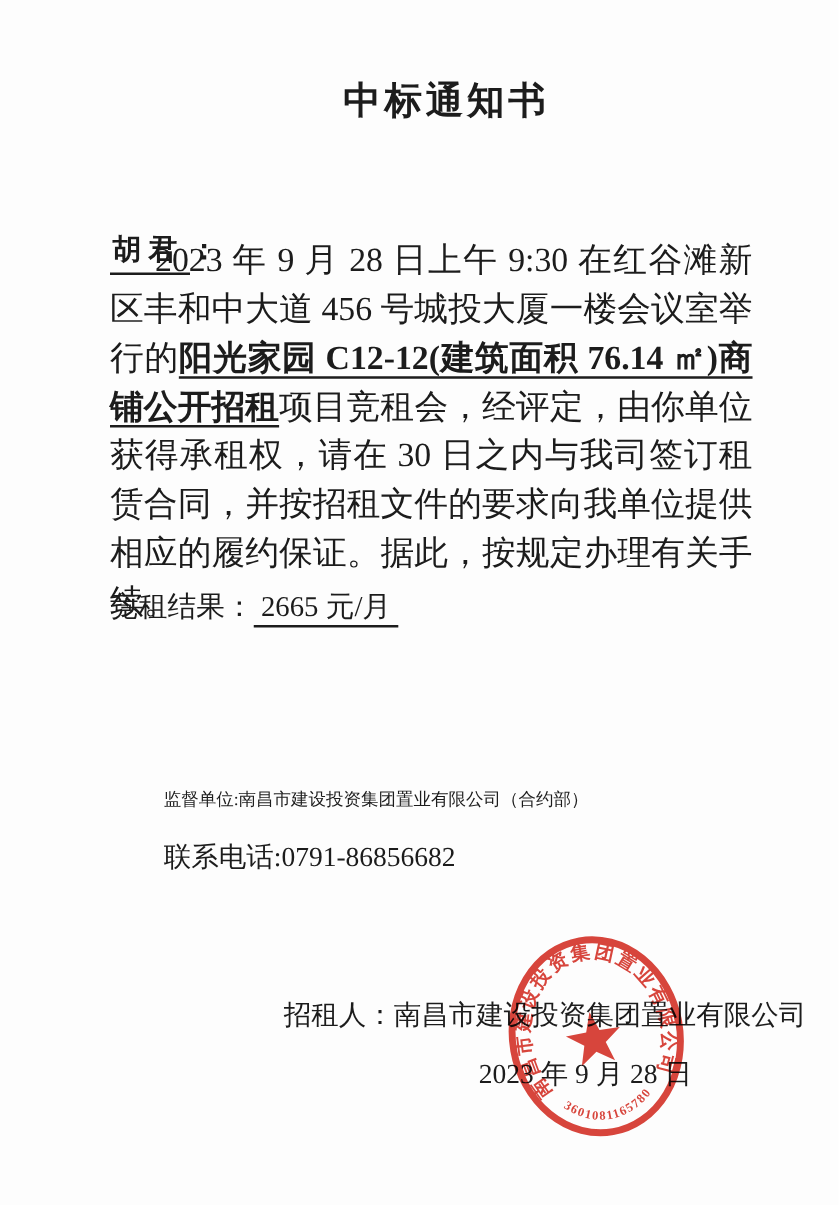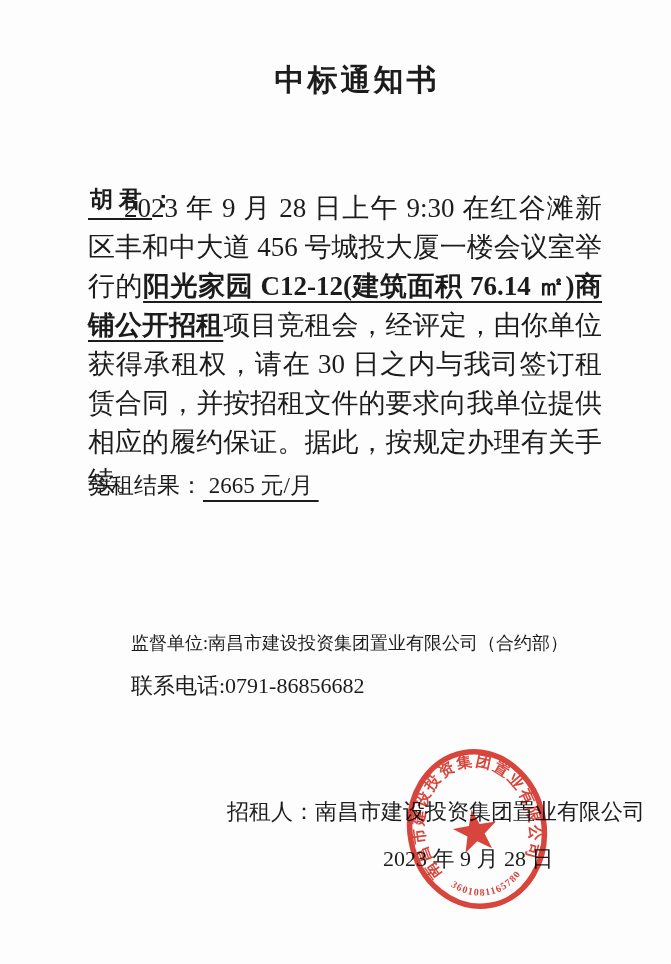--- a/index.html
+++ b/index.html
@@ -67,21 +67,21 @@
     width: 516px;
     font-size: 22px;
     line-height: 39px;
     text-align: justify;
     text-indent: 44px;
     margin: 0;
   }
   .supervisor-line {
     position: absolute;
     top: 631px; left: 131px;
-    font-size: 18px;
+    font-size: 14px;
     white-space: nowrap;
   }
   .phone-line {
     position: absolute;
     top: 671px; left: 131px;
     font-size: 22px;
     white-space: nowrap;
   }
   .lessor-line {
     position: absolute;

